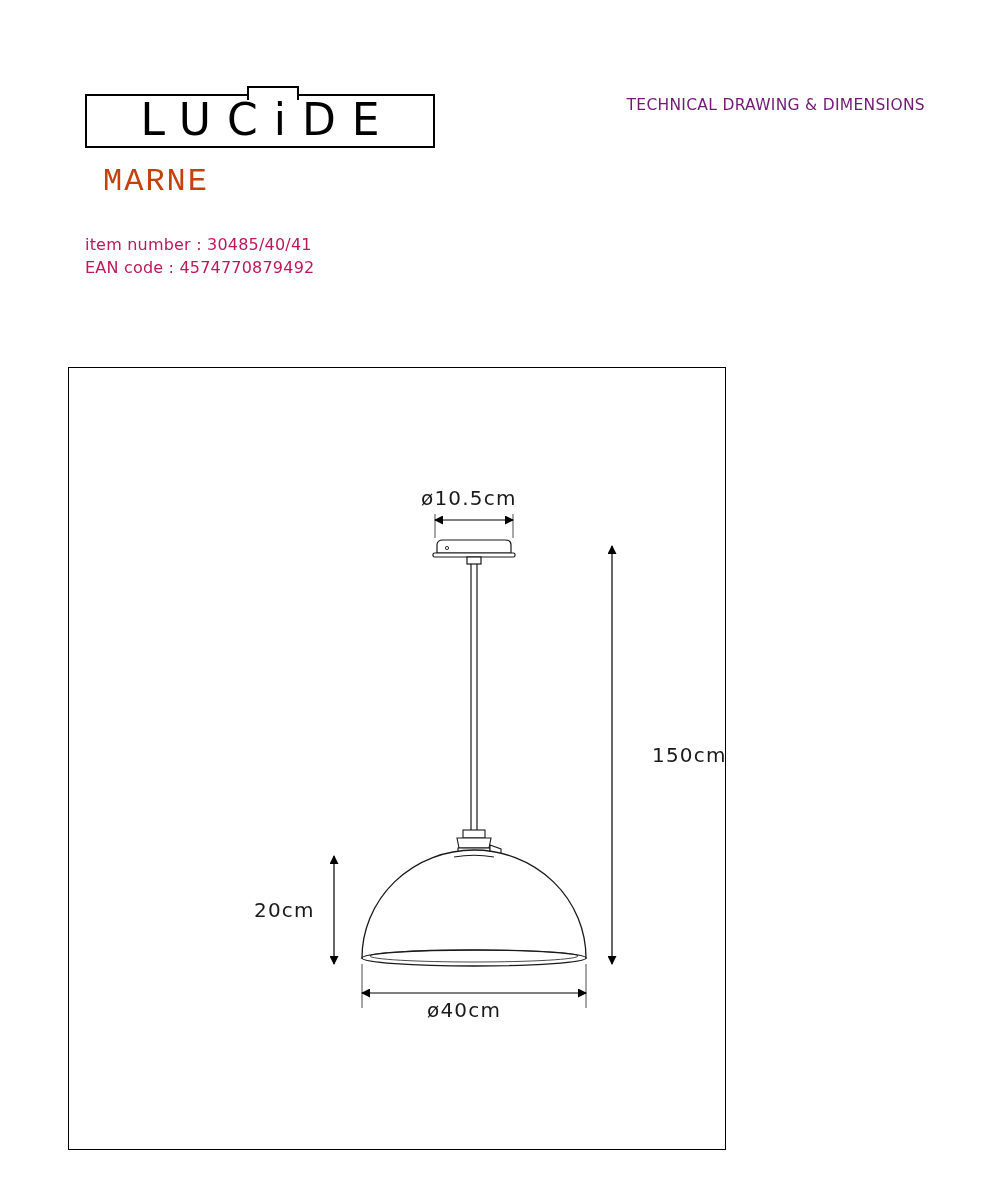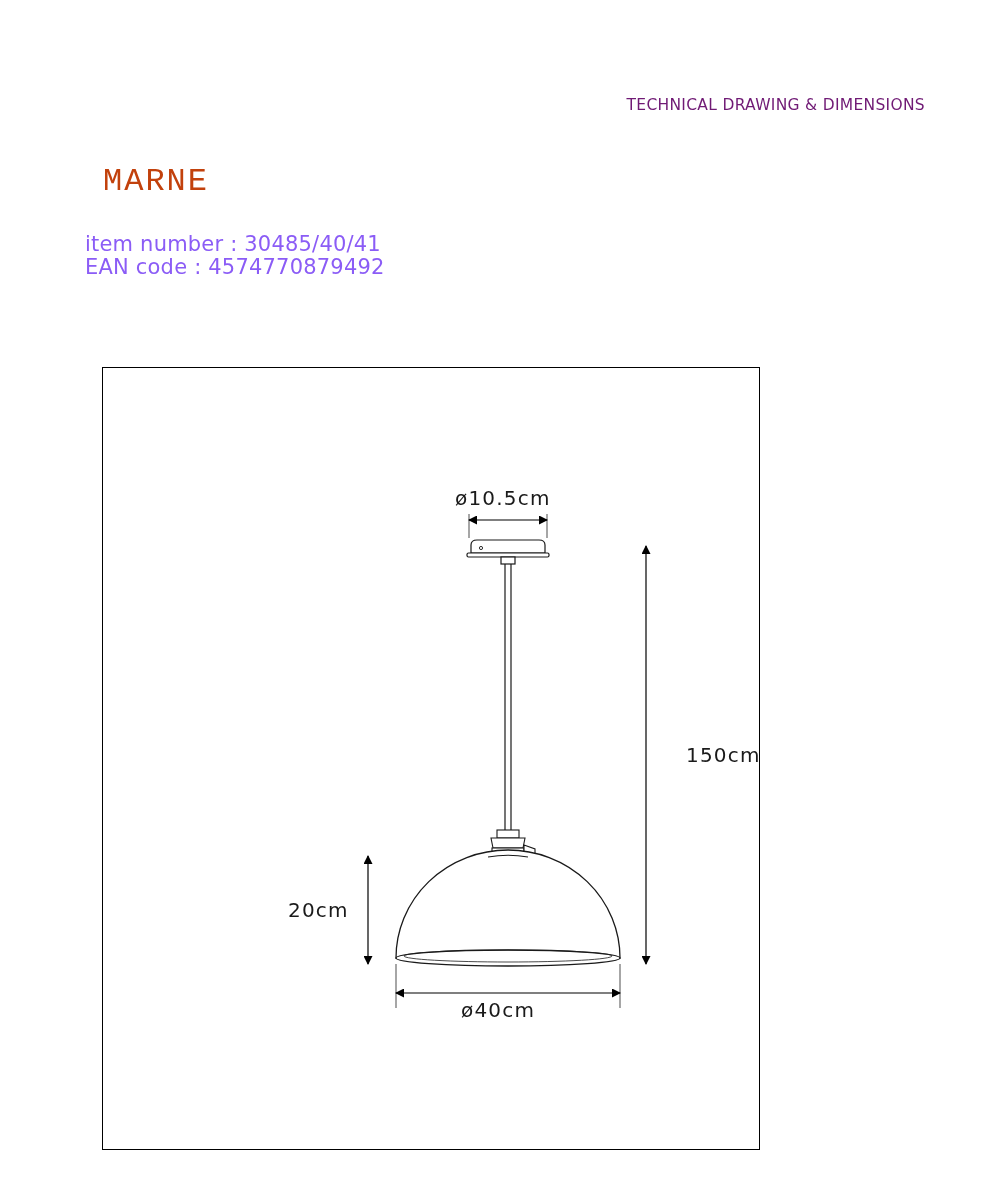--- a/index.html
+++ b/index.html
@@ -94,31 +94,31 @@
     font-size: 32px;
     letter-spacing: 2px;
     color: #c2410c;
     font-family: Liberation Mono, monospace;
   }
 
   .codes {
     position: absolute;
     left: 85px;
     top: 233px;
-    font-size: 21px;
+    font-size: 16px;
     line-height: 23px;
     letter-spacing: 0.2px;
-    color: #8b5cf6;
+    color: #be185d;
   }
   .codes div { white-space: nowrap; }
 
   
   .frame {
     position: absolute;
-    left: 102px;
+    left: 68px;
     top: 367px;
     width: 658px;
     height: 783px;
     border: 1.5px solid #000;
     box-sizing: border-box;
     text-align: right;
   }
 
   .drawing {
     position: absolute;
@@ -137,20 +137,26 @@
   .lbl-top     { left: 352px; top: 118px; }
   .lbl-height  { left: 550px; top: 375px; margin-left: 33px; }
   .lbl-shade   { left: 185px; top: 530px; }
   .lbl-diam    { left: 358px; top: 630px; }
 </style>
 </head>
 <body>
 
 <div class="header">
 
+  <div class="logo-wrap">
+    <div class="logo-box"></div>
+    <div class="logo-notch"></div>
+    <div class="logo-notch-mask"></div>
+    <div class="logo-text">LUCiDE</div>
+  </div>
 
   <div class="tech-title">TECHNICAL DRAWING &amp; DIMENSIONS</div>
 </div>
 
 <div class="product-name">MARNE</div>
 
 <div class="codes">
   <div>item number : 30485/40/41</div>
   <div>EAN code : 4574770879492</div>
 </div>

